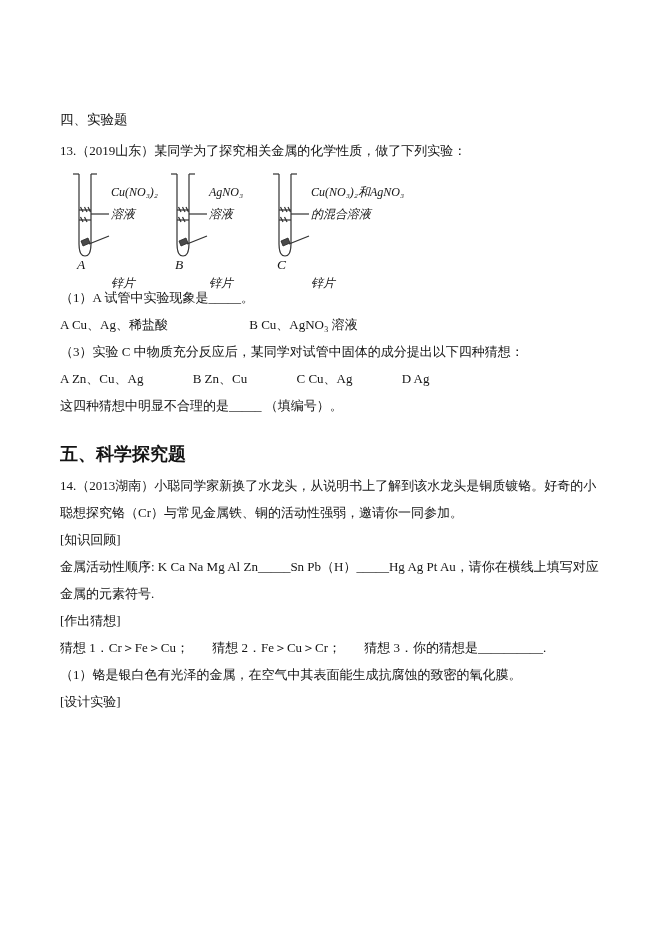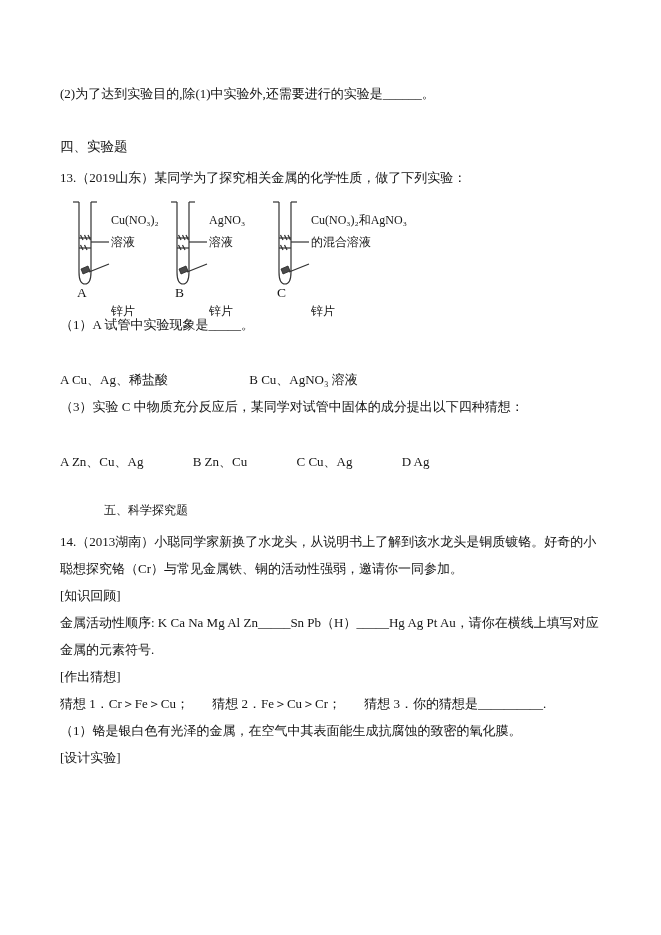--- a/index.html
+++ b/index.html
@@ -4,44 +4,43 @@
 <style>
   html,body{margin:0;padding:0;background:#ffffff;}
   body{
     width:661px;height:935px;overflow:hidden;
     font-family:"Liberation Serif","DejaVu Serif",serif;
     font-size:13px;color:#141414;
   }
   .page{padding:80px 58px 0 60px;width:543px;}
   p{margin:0;line-height:27px;}
   .section-title{font-weight:normal;margin-top:26px;margin-bottom:4px;font-size:13.5px;}
-  .section-title2{font-weight:normal;margin-top:22px;margin-bottom:4px;font-size:12px;margin-left:44px;}
-  .figure{display:flex;align-items:center;margin:6px 0 6px 8px;height:108px;}
+  .section-title2{font-weight:bold;margin-top:22px;margin-bottom:4px;font-size:18px;}
+  .figure{display:flex;align-items:flex-start;margin:6px 0 6px 8px;height:108px;font-style:italic;}
   .tube-group{position:relative;height:106px;}
   .tube-group.a{width:98px;}
   .tube-group.b{width:102px;}
   .tube-group.c{width:230px;}
   .tube-svg{position:absolute;left:0;top:0;}
   .tube-labels span{position:absolute;left:43px;font-size:12px;white-space:nowrap;line-height:14px;}
   .lbl-1{top:15px;}
   .lbl-2{top:37px;}
   .lbl-3{top:60px;margin-top:46px;}
   .tube-letter{position:absolute;top:86px;left:9px;font-size:13.5px;line-height:18px;}
   .opt-row{margin:0;line-height:27px;}
-  .opt-row span{display:inline-block;white-space:nowrap;margin-top:28px;}
+  .opt-row span{display:inline-block;white-space:nowrap;}
   .q2opts span.o1{margin-right:78px;}
   .q3opts span{margin-right:46px;}
   .guess-row span{display:inline-block;margin-right:20px;white-space:nowrap;}
 </style>
 </head>
 <body>
 
 <div class="page">
 
-  <p>(2)为了达到实验目的,除(1)中实验外,还需要进行的实验是______。</p>
 
   <p class="section-title">四、实验题</p>
   <p>13.（2019山东）某同学为了探究相关金属的化学性质，做了下列实验：</p>
 
   <div class="figure">
 
     <div class="tube-group a">
       <svg class="tube-svg" width="42" height="96" viewBox="0 0 42 96">
         <g stroke="#333" stroke-width="1.2" fill="none">
           <line x1="5" y1="4" x2="11" y2="4"></line>
@@ -126,20 +125,21 @@
     <span class="o1">A Cu、Ag、稀盐酸</span>
     <span class="o2">B Cu、AgNO₃ 溶液</span>
   </p>
   <p>（3）实验 C 中物质充分反应后，某同学对试管中固体的成分提出以下四种猜想：</p>
   <p class="opt-row q3opts">
     <span>A Zn、Cu、Ag</span>
     <span>B Zn、Cu</span>
     <span>C Cu、Ag</span>
     <span>D Ag</span>
   </p>
+  <p>这四种猜想中明显不合理的是_____ （填编号）。</p>
 
   <p class="section-title2">五、科学探究题</p>
   <p>14.（2013湖南）小聪同学家新换了水龙头，从说明书上了解到该水龙头是铜质镀铬。好奇的小聪想探究铬（Cr）与常见金属铁、铜的活动性强弱，邀请你一同参加。</p>
   <p>[知识回顾]</p>
   <p>金属活动性顺序: K Ca Na Mg Al Zn_____Sn Pb（H）_____Hg Ag Pt Au，请你在横线上填写对应金属的元素符号.</p>
   <p>[作出猜想]</p>
   <p class="guess-row">
     <span>猜想 1．Cr＞Fe＞Cu；</span>
     <span>猜想 2．Fe＞Cu＞Cr；</span>
     <span>猜想 3．你的猜想是__________.</span>

